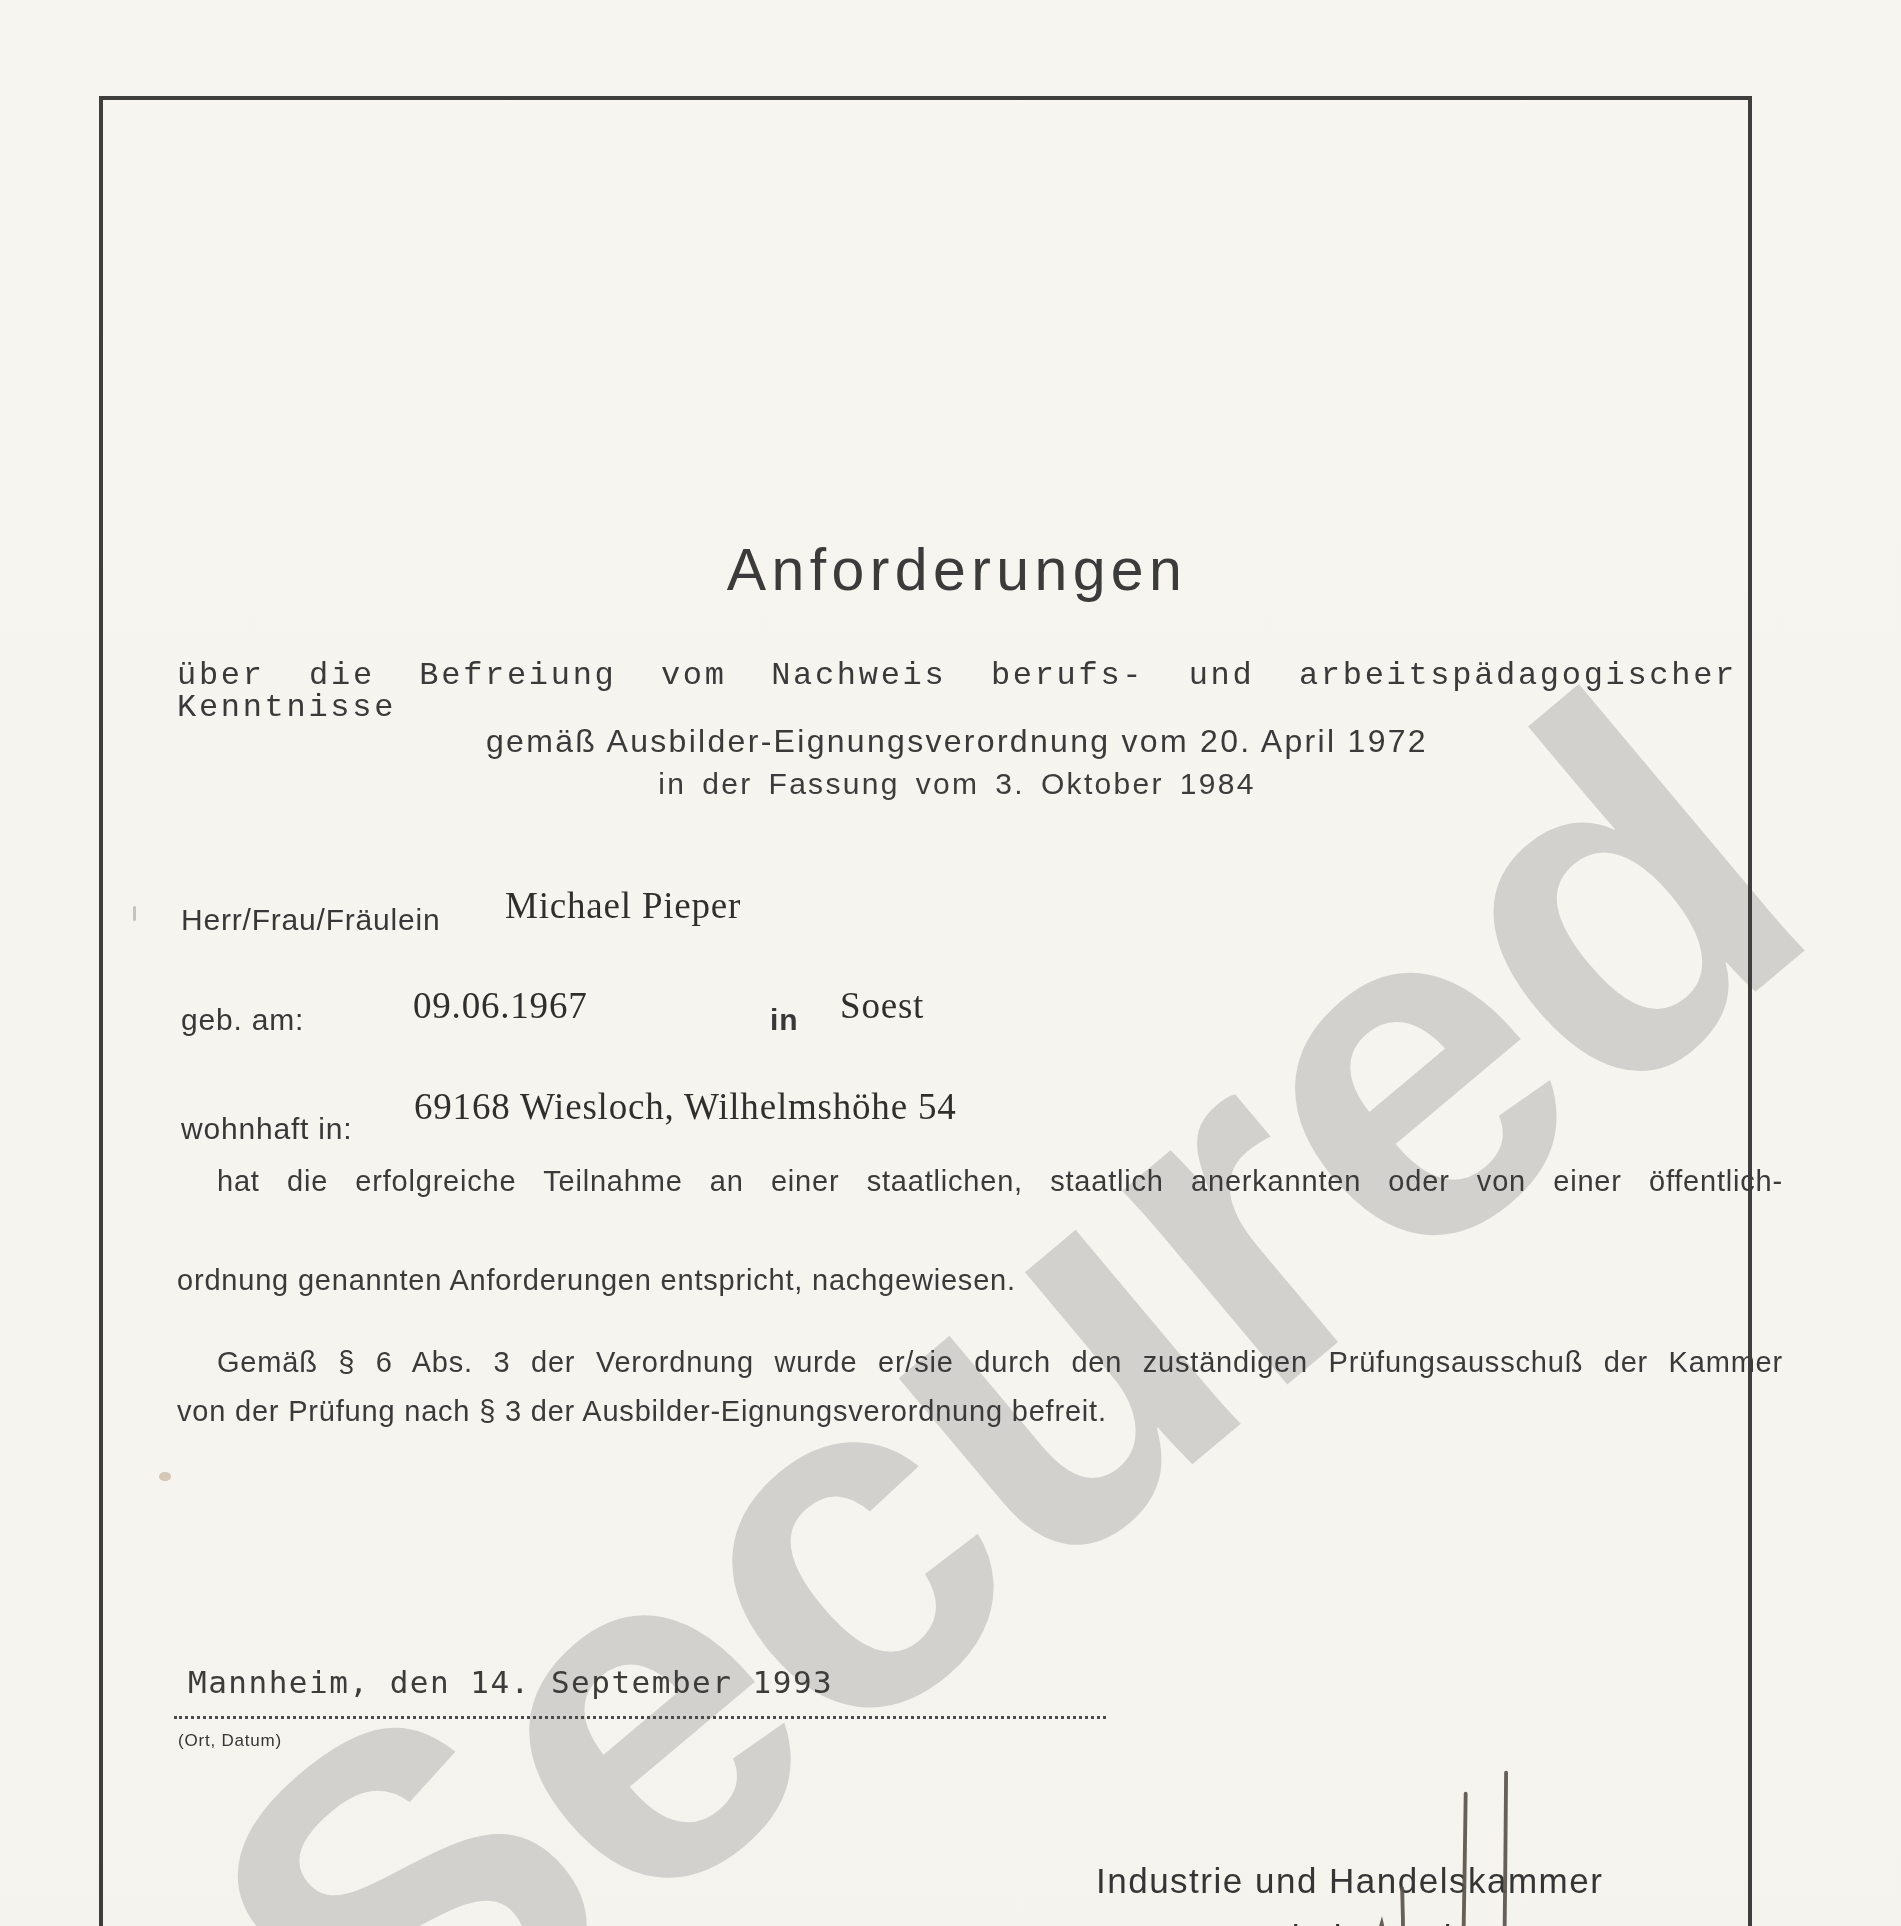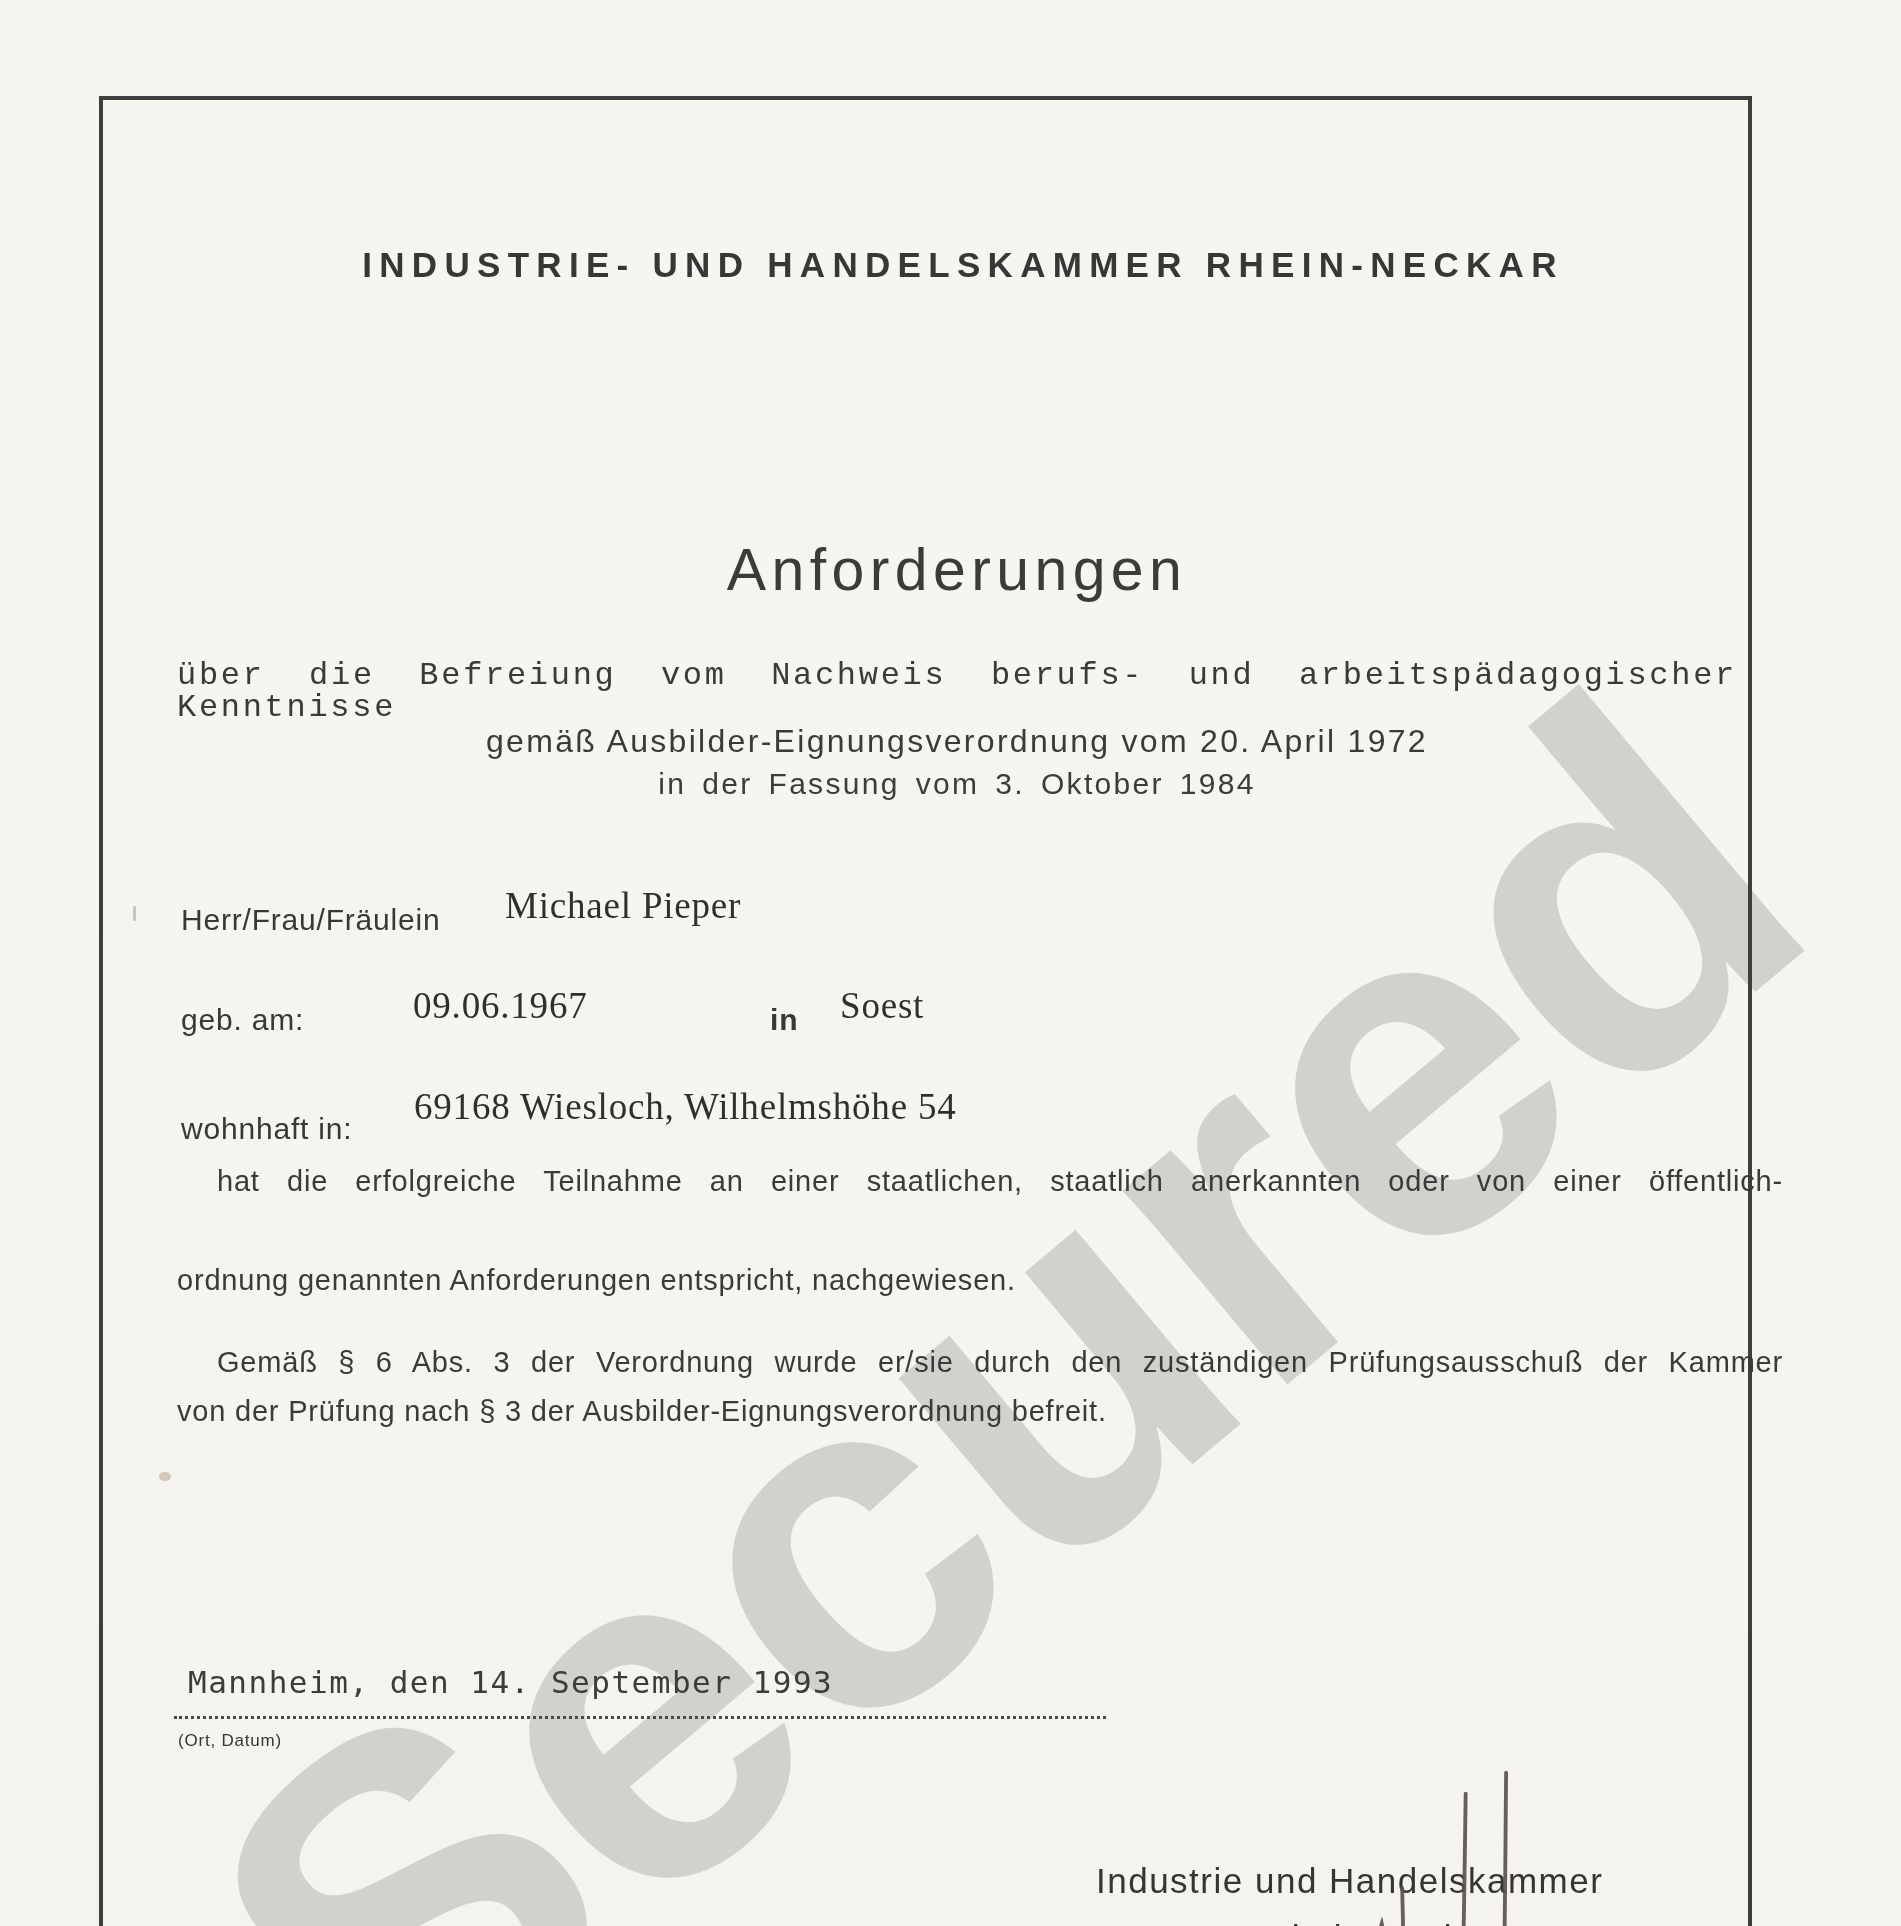--- a/index.html
+++ b/index.html
@@ -97,21 +97,20 @@
 </style>
 </head>
 <body>
 
 <div class="page">
 
   <div class="abs z-watermark watermark">Secured</div>
 
   <div class="abs z-frame frame"></div>
 
-  <div class="abs z-text letterhead">INDUSTRIE- UND HANDELSKAMMER RHEIN-NECKAR</div>
 
   <div class="abs z-text doc-title">Anforderungen</div>
   <div class="abs z-text subtitle1">über die Befreiung vom Nachweis berufs- und arbeitspädagogischer Kenntnisse</div>
   <div class="abs z-text subtitle2">gemäß Ausbilder-Eignungsverordnung vom 20. April 1972</div>
   <div class="abs z-text fassung">in der Fassung vom 3. Oktober 1984</div>
 
   <div class="abs z-text field-label" style="left:181px;top:905px;">Herr/Frau/Fräulein</div>
   <div class="abs z-text field-value" style="left:505px;top:887px;">Michael Pieper</div>
 
   <div class="abs z-text field-label" style="left:181px;top:1005px;">geb. am:</div>

